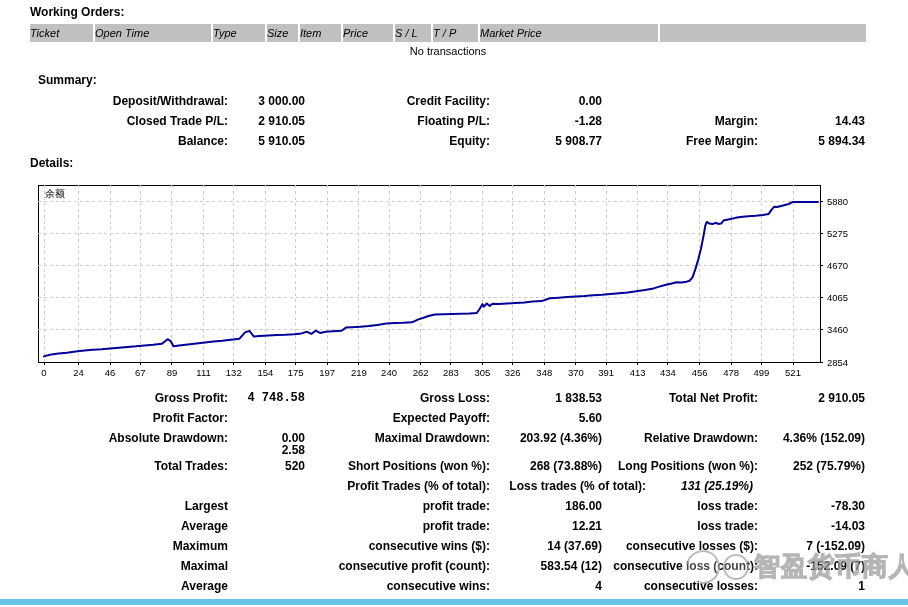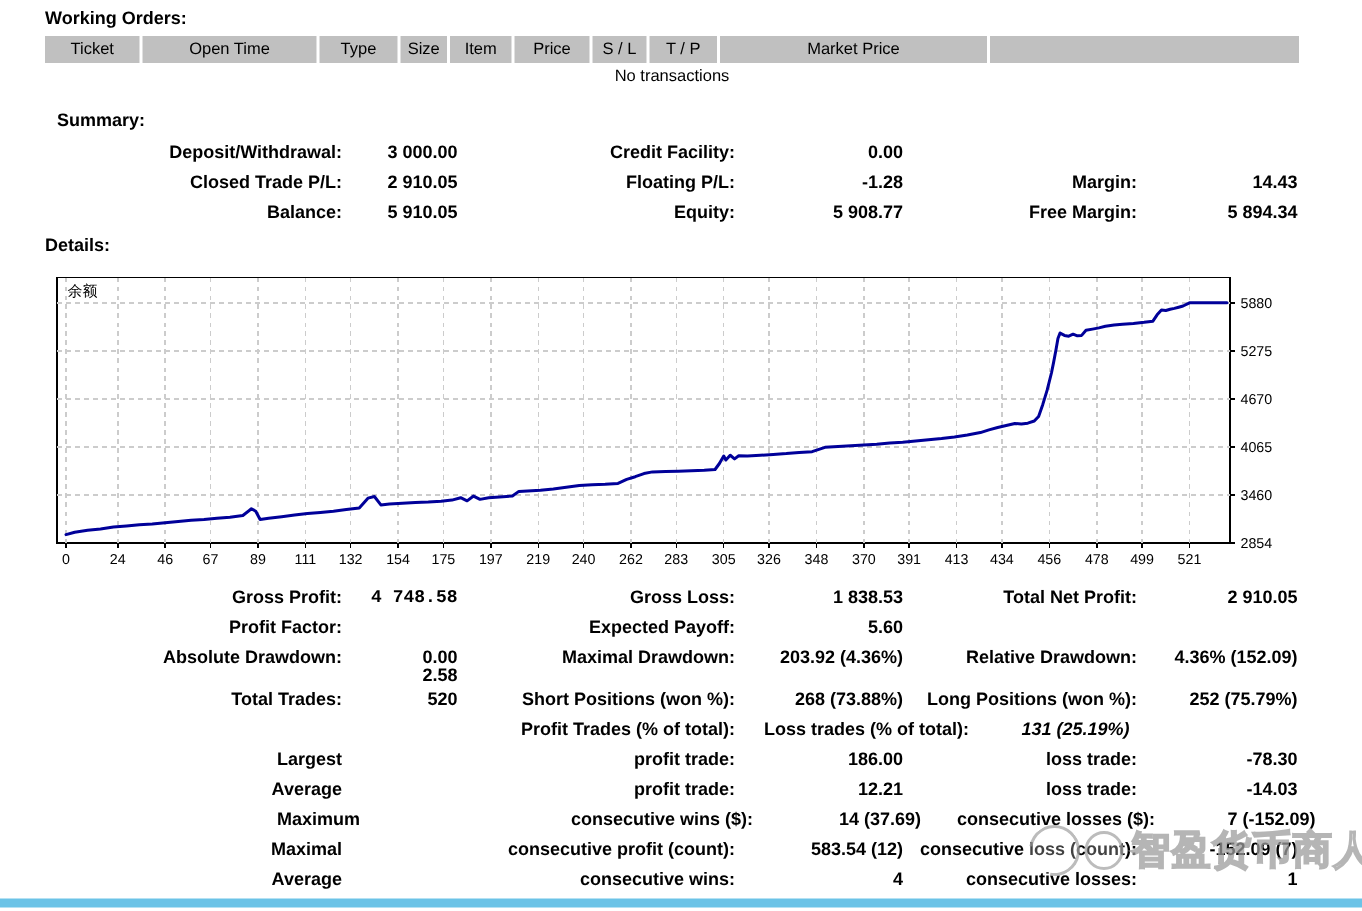--- a/index.html
+++ b/index.html
@@ -9,22 +9,22 @@
     font-family:"Liberation Sans","DejaVu Sans",sans-serif;
   }
   .abs{position:absolute;}
   .section-title{font-size:12px;font-weight:bold;}
   
   .orders-header{
     position:absolute;left:30px;top:24px;width:836px;height:18px;
     background:#c0c0c0;display:flex;
   }
   .hcell{
-    height:20px;line-height:18px;font-size:11px;text-align:center;
-    border-right:2px solid #ffffff;box-sizing:border-box;white-space:nowrap;overflow:hidden;
+    height:20px;line-height:18px;font-size:11px;text-align:left;
+    border-right:2px solid #ffffff;box-sizing:border-box;white-space:nowrap;overflow:hidden;font-style:italic;
   }
   .hcell.last{border-right:none;}
   .no-trans{
     position:absolute;left:30px;top:45px;width:836px;text-align:center;
     font-size:11px;
   }
   
   .rows{position:absolute;left:0;}
   .srow{display:flex;height:20px;line-height:20px;font-size:12px;font-weight:bold;}
   .cell{text-align:right;white-space:nowrap;}
@@ -255,21 +255,21 @@
     </div>
     <div class="srow">
       <div class="cell" style="width: 228px;">Average</div>
       <div class="cell" style="width: 77px;"></div>
       <div class="cell" style="width: 185px;">profit trade:</div>
       <div class="cell" style="width: 112px;">12.21</div>
       <div class="cell" style="width: 156px;">loss trade:</div>
       <div class="cell" style="width: 107px;">-14.03</div>
     </div>
     <div class="srow">
-      <div class="cell" style="width: 228px; padding-left: 12px;">Maximum</div>
+      <div class="cell" style="width: 228px;">Maximum</div>
       <div class="cell" style="width: 77px;"></div>
       <div class="cell" style="width: 185px;">consecutive wins ($):</div>
       <div class="cell" style="width: 112px;">14 (37.69)</div>
       <div class="cell" style="width: 156px;">consecutive losses ($):</div>
       <div class="cell" style="width: 107px;">7 (-152.09)</div>
     </div>
     <div class="srow">
       <div class="cell" style="width: 228px;">Maximal</div>
       <div class="cell" style="width: 77px;"></div>
       <div class="cell" style="width: 185px;">consecutive profit (count):</div>

